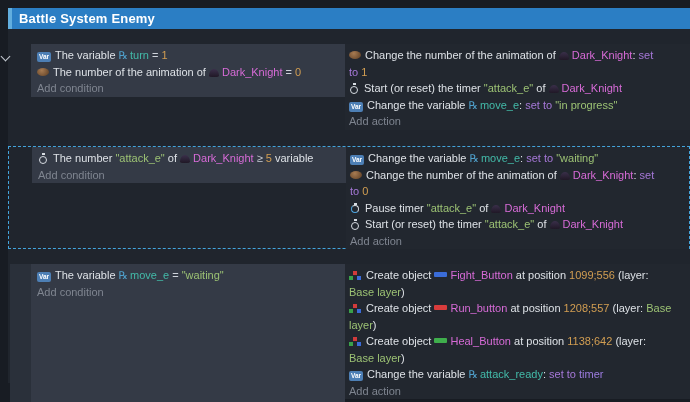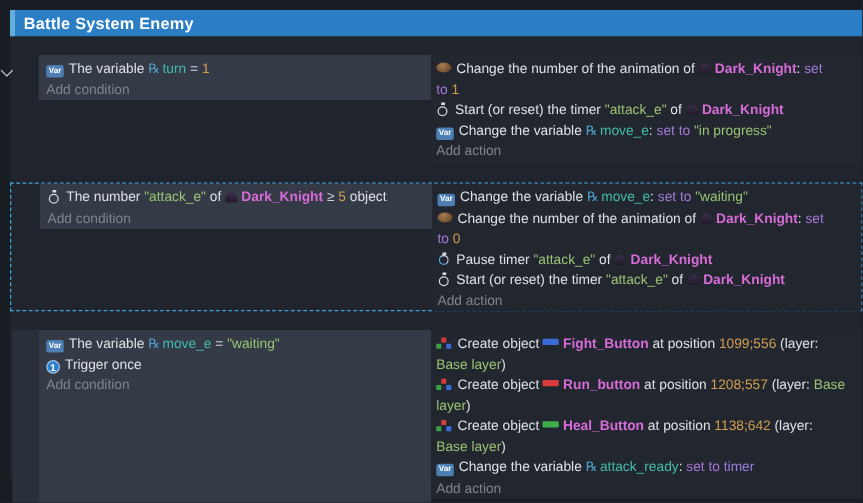--- a/index.html
+++ b/index.html
@@ -26,21 +26,21 @@
   .margin-col{width:21px;background:var(--marg)}
   .cond-cell{width:314px;background:var(--cond);padding:3px 6px 0 6px;box-sizing:border-box;font-size:11px;color:var(--c-text);overflow:hidden}
   .act-cell{flex:1;background:var(--act);padding:3px 6px 0 4px;box-sizing:border-box;font-size:11px;color:var(--c-text);overflow:hidden}
   .b2 .cond-cell{align-self:flex-start;height:143px}
   .b2 .margin-col{align-self:flex-start;height:147px}
 
   .erow{line-height:16.5px}
   .add-link{line-height:16.5px;color:var(--c-muted)}
 
   .sg-plain{color:var(--c-text)} .sg-op{color:#ced3da}
-  .sg-var{color:var(--c-var)} .sg-obj{color:var(--c-obj);font-weight:bold}
+  .sg-var{color:var(--c-var)} .sg-obj{color:var(--c-obj);font-weight:normal}
   .sg-num{color:var(--c-num)} .sg-str{color:var(--c-str)}
   .sg-setto{color:var(--c-setto)} .sg-bool{color:var(--c-bool)}
 
   .ic{display:inline-block;vertical-align:-1px}
   .lead{margin-right:4px}
 
   .ic-variable-badge{width:14px;height:10px;background:#4d7fb5;border-radius:2px;color:#fff;
     font-size:6.5px;font-weight:bold;line-height:10px;text-align:center;vertical-align:0px}
   .ic-variable-badge::before{content:"Var"}
 
@@ -81,48 +81,48 @@
 <div class="stage">
   <div class="header">
     <div class="header-accent"></div>
     <span class="header-title">Battle System Enemy</span>
   </div>
   <div id="blocks">
       <div class="block b0">
         <div class="margin-col"></div>
         <div class="cond-cell">
           <div class="erow"><span class="ic lead ic-variable-badge"></span><span class="sg sg-plain">The variable </span><span class="ic ic-event-variable"></span><span class="sg sg-var">turn</span><span class="sg sg-op"> = </span><span class="sg sg-num">1</span></div>
+          <div class="erow"><span class="ic lead ic-animation"></span><span class="sg sg-plain">The number of the animation of </span><span class="ic ic-dark-knight"></span><span class="sg sg-obj">Dark_Knight</span><span class="sg sg-op"> = </span><span class="sg sg-num">0</span></div>
           <div class="add-link">Add condition</div>
         </div>
         <div class="act-cell">
           <div class="erow"><span class="ic lead ic-animation"></span><span class="sg sg-plain">Change the number of the animation of </span><span class="ic ic-dark-knight"></span><span class="sg sg-obj">Dark_Knight</span><span class="sg sg-plain">: </span><span class="sg sg-setto">set</span><br><span class="sg sg-setto">to </span><span class="sg sg-num">1</span></div>
           <div class="erow"><span class="ic lead ic-timer"></span><span class="sg sg-plain">Start (or reset) the timer </span><span class="sg sg-str">"attack_e"</span><span class="sg sg-plain"> of </span><span class="ic ic-dark-knight"></span><span class="sg sg-obj">Dark_Knight</span></div>
           <div class="erow"><span class="ic lead ic-variable-badge"></span><span class="sg sg-plain">Change the variable </span><span class="ic ic-event-variable"></span><span class="sg sg-var">move_e</span><span class="sg sg-plain">: </span><span class="sg sg-setto">set to </span><span class="sg sg-str">"in progress"</span></div>
           <div class="add-link">Add action</div>
         </div>
       </div>
       <div class="block b1 selected">
         <div class="margin-col"></div>
         <div class="cond-cell">
-          <div class="erow"><span class="ic lead ic-timer"></span><span class="sg sg-plain">The number </span><span class="sg sg-str">"attack_e"</span><span class="sg sg-plain"> of </span><span class="ic ic-dark-knight"></span><span class="sg sg-obj">Dark_Knight</span><span class="sg sg-op"> ≥ </span><span class="sg sg-num">5</span><span class="sg sg-plain"> object</span></div>
+          <div class="erow"><span class="ic lead ic-timer"></span><span class="sg sg-plain">The number </span><span class="sg sg-str">"attack_e"</span><span class="sg sg-plain"> of </span><span class="ic ic-dark-knight"></span><span class="sg sg-obj">Dark_Knight</span><span class="sg sg-op"> ≥ </span><span class="sg sg-num">5</span><span class="sg sg-plain"> variable</span></div>
           <div class="add-link">Add condition</div>
         </div>
         <div class="act-cell">
           <div class="erow"><span class="ic lead ic-variable-badge"></span><span class="sg sg-plain">Change the variable </span><span class="ic ic-event-variable"></span><span class="sg sg-var">move_e</span><span class="sg sg-plain">: </span><span class="sg sg-setto">set to </span><span class="sg sg-str">"waiting"</span></div>
           <div class="erow"><span class="ic lead ic-animation"></span><span class="sg sg-plain">Change the number of the animation of </span><span class="ic ic-dark-knight"></span><span class="sg sg-obj">Dark_Knight</span><span class="sg sg-plain">: </span><span class="sg sg-setto">set</span><br><span class="sg sg-setto">to </span><span class="sg sg-num">0</span></div>
           <div class="erow"><span class="ic lead ic-pause-timer"></span><span class="sg sg-plain">Pause timer </span><span class="sg sg-str">"attack_e"</span><span class="sg sg-plain"> of </span><span class="ic ic-dark-knight"></span><span class="sg sg-obj">Dark_Knight</span></div>
           <div class="erow"><span class="ic lead ic-timer"></span><span class="sg sg-plain">Start (or reset) the timer </span><span class="sg sg-str">"attack_e"</span><span class="sg sg-plain"> of </span><span class="ic ic-dark-knight"></span><span class="sg sg-obj">Dark_Knight</span></div>
           <div class="add-link">Add action</div>
         </div>
       </div>
       <div class="block b2">
         <div class="margin-col"></div>
         <div class="cond-cell">
           <div class="erow"><span class="ic lead ic-variable-badge"></span><span class="sg sg-plain">The variable </span><span class="ic ic-event-variable"></span><span class="sg sg-var">move_e</span><span class="sg sg-op"> = </span><span class="sg sg-str">"waiting"</span></div>
-          <div class="erow"><span class="ic lead ic-trigger-once"></span><span class="sg sg-plain">Trigger once</span></div>
           <div class="add-link">Add condition</div>
         </div>
         <div class="act-cell">
           <div class="erow"><span class="ic lead ic-create-object"></span><span class="sg sg-plain">Create object</span><span class="ic ic-fight-button"></span><span class="sg sg-obj">Fight_Button</span><span class="sg sg-plain"> at position </span><span class="sg sg-num">1099;556</span><span class="sg sg-plain"> (layer:</span><br><span class="sg sg-str">Base layer</span><span class="sg sg-plain">)</span></div>
           <div class="erow"><span class="ic lead ic-create-object"></span><span class="sg sg-plain">Create object</span><span class="ic ic-run-button"></span><span class="sg sg-obj">Run_button</span><span class="sg sg-plain"> at position </span><span class="sg sg-num">1208;557</span><span class="sg sg-plain"> (layer: </span><span class="sg sg-str">Base</span><br><span class="sg sg-str">layer</span><span class="sg sg-plain">)</span></div>
           <div class="erow"><span class="ic lead ic-create-object"></span><span class="sg sg-plain">Create object</span><span class="ic ic-heal-button"></span><span class="sg sg-obj">Heal_Button</span><span class="sg sg-plain"> at position </span><span class="sg sg-num">1138;642</span><span class="sg sg-plain"> (layer:</span><br><span class="sg sg-str">Base layer</span><span class="sg sg-plain">)</span></div>
           <div class="erow"><span class="ic lead ic-variable-badge"></span><span class="sg sg-plain">Change the variable </span><span class="ic ic-event-variable"></span><span class="sg sg-var">attack_ready</span><span class="sg sg-plain">: </span><span class="sg sg-setto">set to </span><span class="sg sg-bool">timer</span></div>
           <div class="add-link">Add action</div>
         </div>
       </div>

